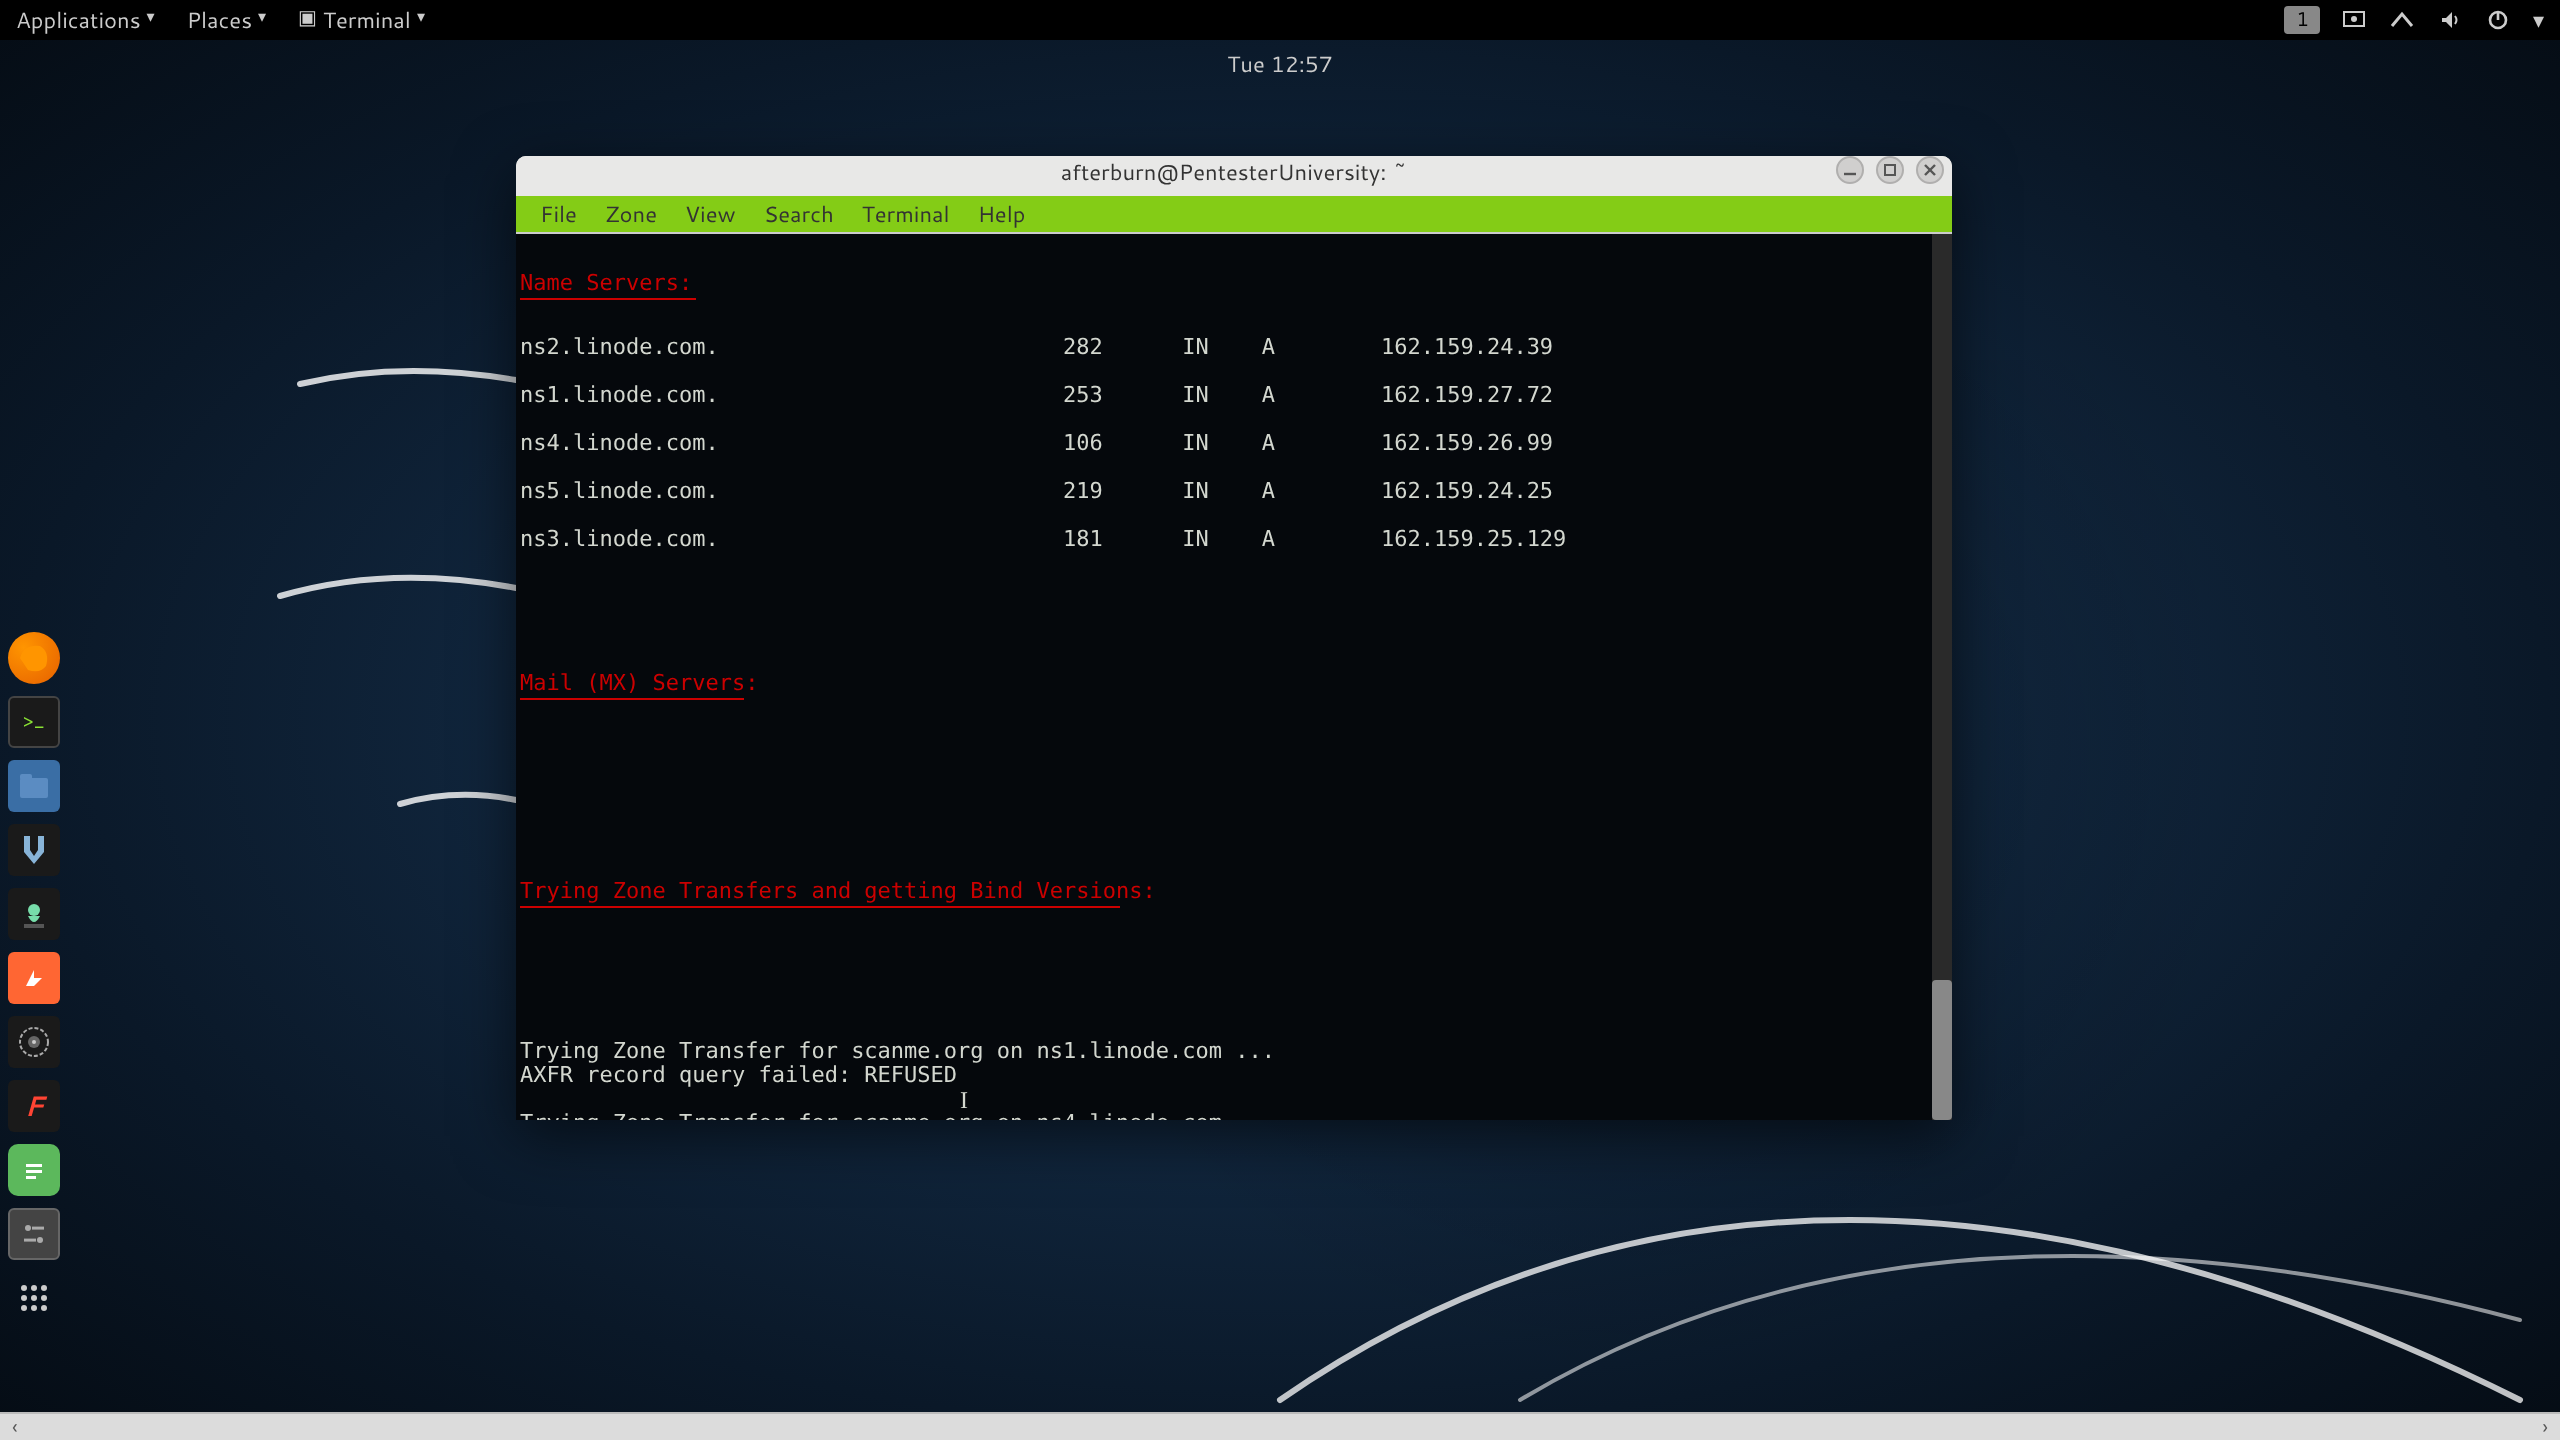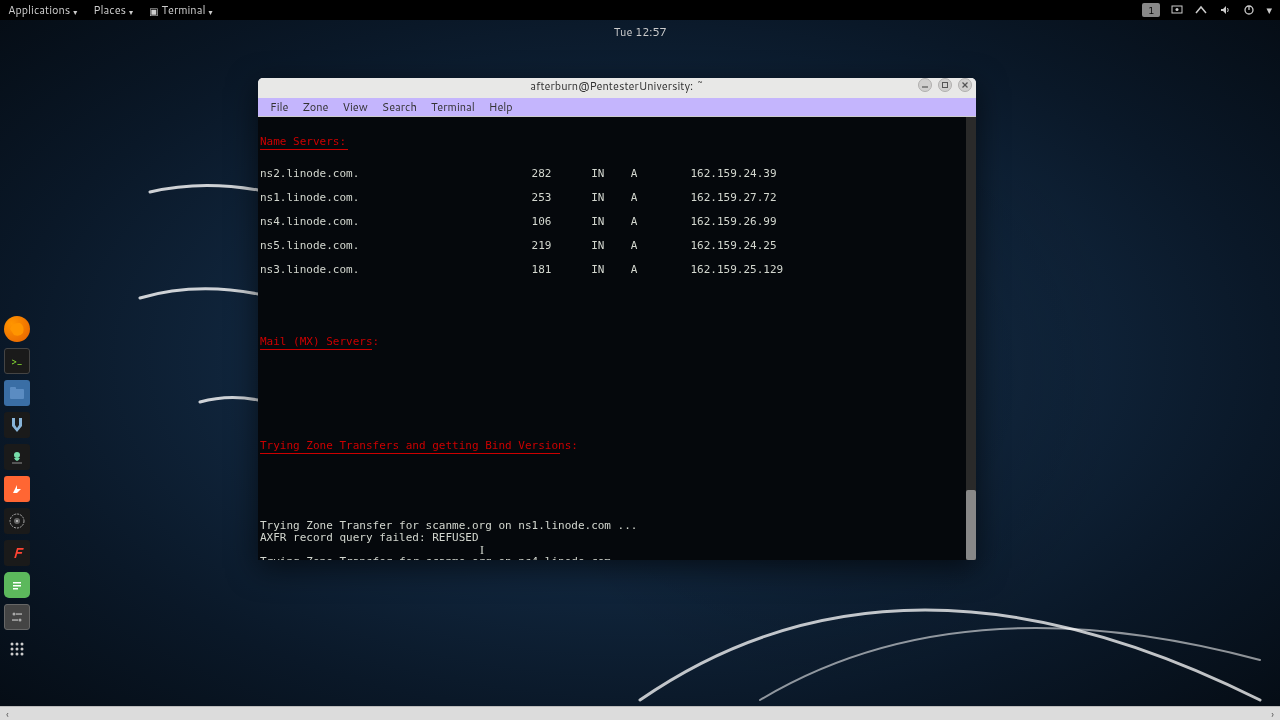--- a/index.html
+++ b/index.html
@@ -19,21 +19,21 @@
     height: 20px;
     background: #000;
     display: flex;
     align-items: center;
     color: #ccc;
     font-size: 11px;
     padding: 0 8px;
     z-index: 100;
   }
   .panel-left { display: flex; gap: 16px; }
-  .panel-item { display: flex; align-items: flex-end; gap: 3px; cursor: pointer; }
+  .panel-item { display: flex; align-items: flex-start; gap: 3px; cursor: pointer; }
   .panel-item .arrow { font-size: 8px; }
   .panel-center { position: absolute; left: 50%; transform: translateX(-50%); margin-top: 44px; }
   .panel-right { margin-left: auto; display: flex; align-items: center; gap: 10px; }
   .workspace-box { background: #888; color: #000; padding: 0 6px; border-radius: 2px; font-size: 10px; line-height: 14px;}
   .tray-icon { width: 14px; height: 14px; display: inline-flex; align-items: center; justify-content: center; }
   
   
   .dock {
     position: absolute;
     left: 4px;
@@ -102,21 +102,21 @@
     display: flex;
     align-items: center;
     justify-content: center;
     font-size: 9px;
     color: #555;
     cursor: pointer;
     line-height: 1;
   }
   .menubar {
     height: 19px;
-    background: #c4b5fd;
+    background: #84cc16;
     border-bottom: 1px solid #ccc;
     display: flex;
     align-items: center;
     padding: 0 6px;
     gap: 2px;
     font-size: 11px;
     color: #333;
   }
   .menu-item { padding: 0 6px; cursor: pointer; }
   

